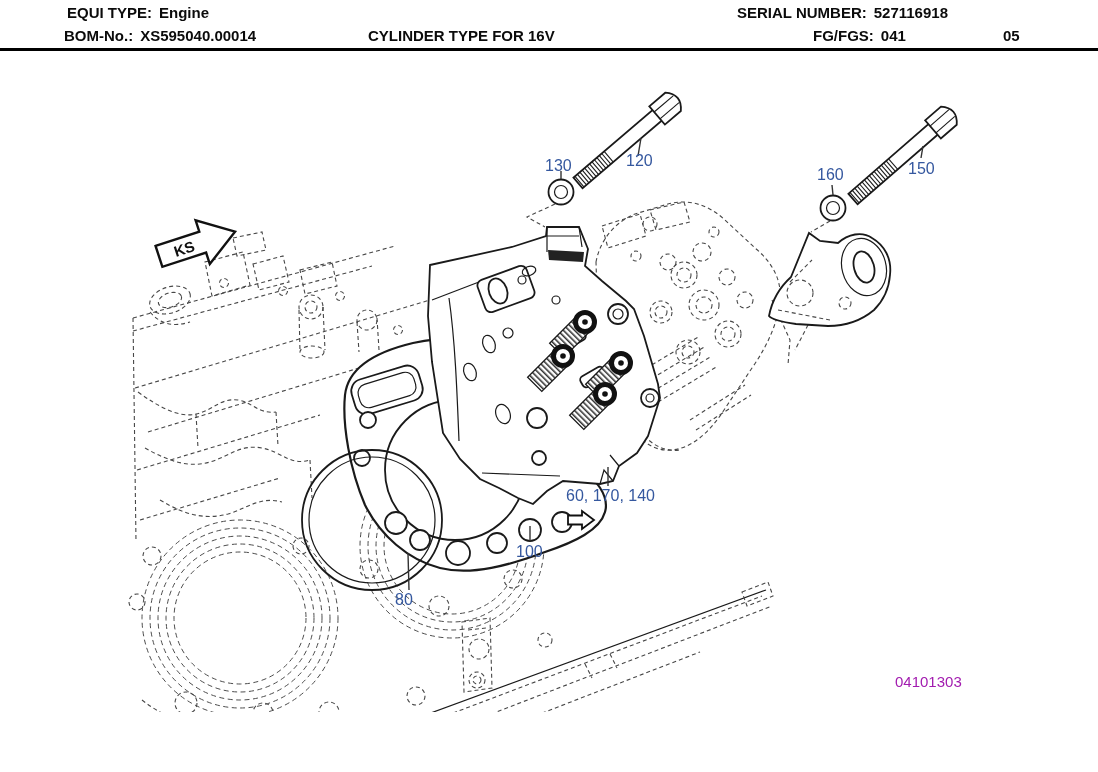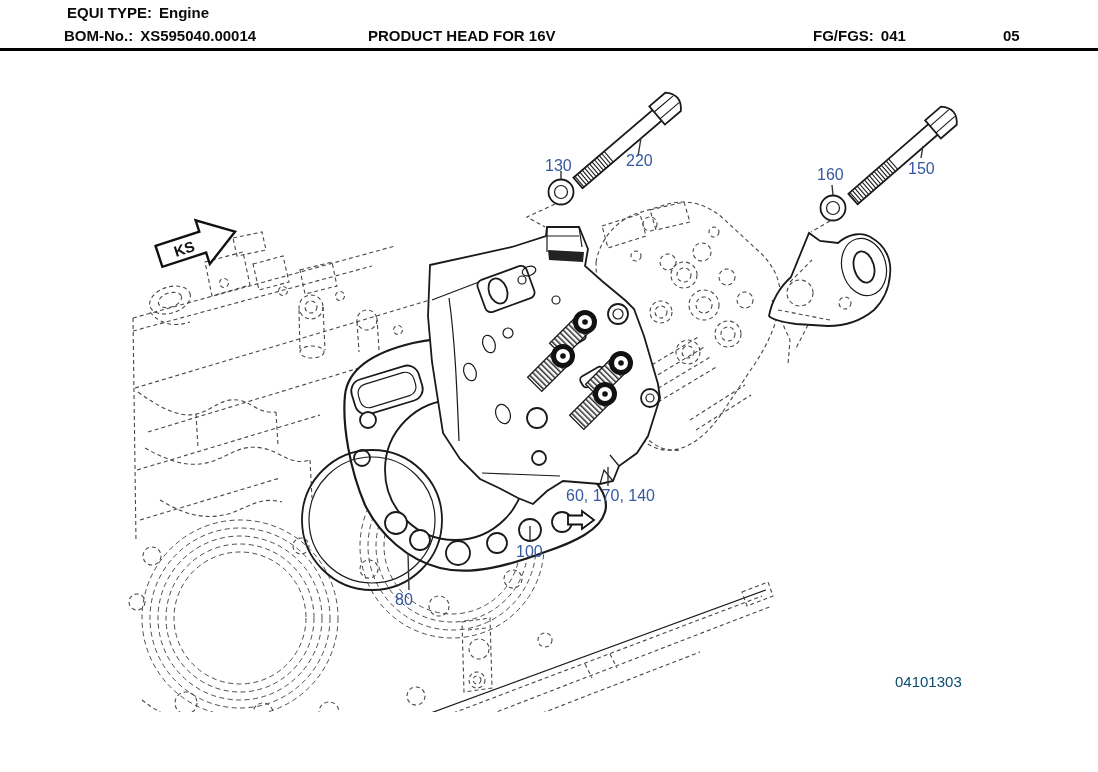--- a/index.html
+++ b/index.html
@@ -2,43 +2,46 @@
 <html><head>
 <meta charset="utf-8">
 <style>
   html,body{margin:0;padding:0;background:#fff}
   .page{position:relative;width:1098px;height:712px;background:#fff;overflow:hidden;
         font-family:"Liberation Sans",sans-serif}
   .h-item{position:absolute;font:700 15px "Liberation Sans",sans-serif;color:#0b0b0b;white-space:nowrap;z-index:4}
   .h-item .lb{margin-right:7px}
   .rule{position:absolute;left:0;top:48px;width:1098px;height:3px;background:#000;z-index:4}
   .callout{position:absolute;font:400 16px "Liberation Sans",sans-serif;color:#35589f;white-space:nowrap;z-index:3}
-  .dwgno{position:absolute;font:400 15px "Liberation Sans",sans-serif;color:#0c4a6e;white-space:nowrap;z-index:3}
+  .dwgno{position:absolute;font:400 15px "Liberation Sans",sans-serif;color:#a21caf;white-space:nowrap;z-index:3}
   svg.draw{position:absolute;left:0;top:0;z-index:1}
   .dash{fill:none;stroke:#474747;stroke-width:1.1;stroke-dasharray:4 3}
   .dash2{fill:none;stroke:#4c4c4c;stroke-width:1;stroke-dasharray:5 3.5}
   .sol{fill:none;stroke:#1a1a1a;stroke-width:1.8}
   .sol1{fill:none;stroke:#1a1a1a;stroke-width:1.2}
   .solw{fill:#fff;stroke:#1a1a1a;stroke-width:1.8}
   .solw2{fill:#fff;stroke:#1a1a1a;stroke-width:2.2}
   .lead{fill:none;stroke:#333;stroke-width:1.4}
   .bolt line{stroke:#1a1a1a;stroke-width:1.1}
 </style>
 </head>
 <body>
 
 <div class="page">
 
   <div class="h-item" style="left:67px;top:4px">
     <span class="lb">EQUI TYPE:</span><span>Engine</span>
   </div>
+  <div class="h-item" style="left:737px;top:4px">
+    <span class="lb">SERIAL NUMBER:</span><span>527116918</span>
+  </div>
   <div class="h-item" style="left:64px;top:27px">
     <span class="lb">BOM-No.:</span><span>XS595040.00014</span>
   </div>
-  <div class="h-item" style="left:368px;top:27px">PRODUCT HEAD FOR 16V</div>
+  <div class="h-item" style="left:368px;top:27px">CYLINDER TYPE FOR 16V</div>
   <div class="h-item" style="left:813px;top:27px">
     <span class="lb">FG/FGS:</span><span>041</span>
   </div>
   <div class="h-item" style="left:1003px;top:27px">05</div>
   <div class="rule"></div>
 
   <svg class="draw" width="1098" height="772" viewBox="0 0 1098 772">
     <defs>
       <pattern id="coil" width="4" height="4" patternUnits="userSpaceOnUse">
         <rect width="4" height="4" fill="#fff"></rect>
@@ -305,21 +308,21 @@
       <path class="lead" d="M638,156 L641,138"></path>
       <path class="lead" d="M832,185 L833,195"></path>
       <path class="lead" d="M921,158 L923,146"></path>
       <path class="lead" d="M608,467 L608,486"></path>
       <path class="lead" d="M530,541 L530,526"></path>
       <path class="lead" d="M408,553 L409,590"></path>
     </g>
   </svg>
 
   <div class="callout" style="left:545px;top:157px">130</div>
-  <div class="callout" style="left:626px;top:152px">220</div>
+  <div class="callout" style="left:626px;top:152px">120</div>
   <div class="callout" style="left:817px;top:166px">160</div>
   <div class="callout" style="left:908px;top:160px">150</div>
   <div class="callout" style="left:566px;top:487px">60, 170, 140</div>
   <div class="callout" style="left:516px;top:543px">100</div>
   <div class="callout" style="left:395px;top:591px">80</div>
 
   <div class="dwgno" style="left:895px;top:673px">04101303</div>
 </div>
 
 </body></html>

